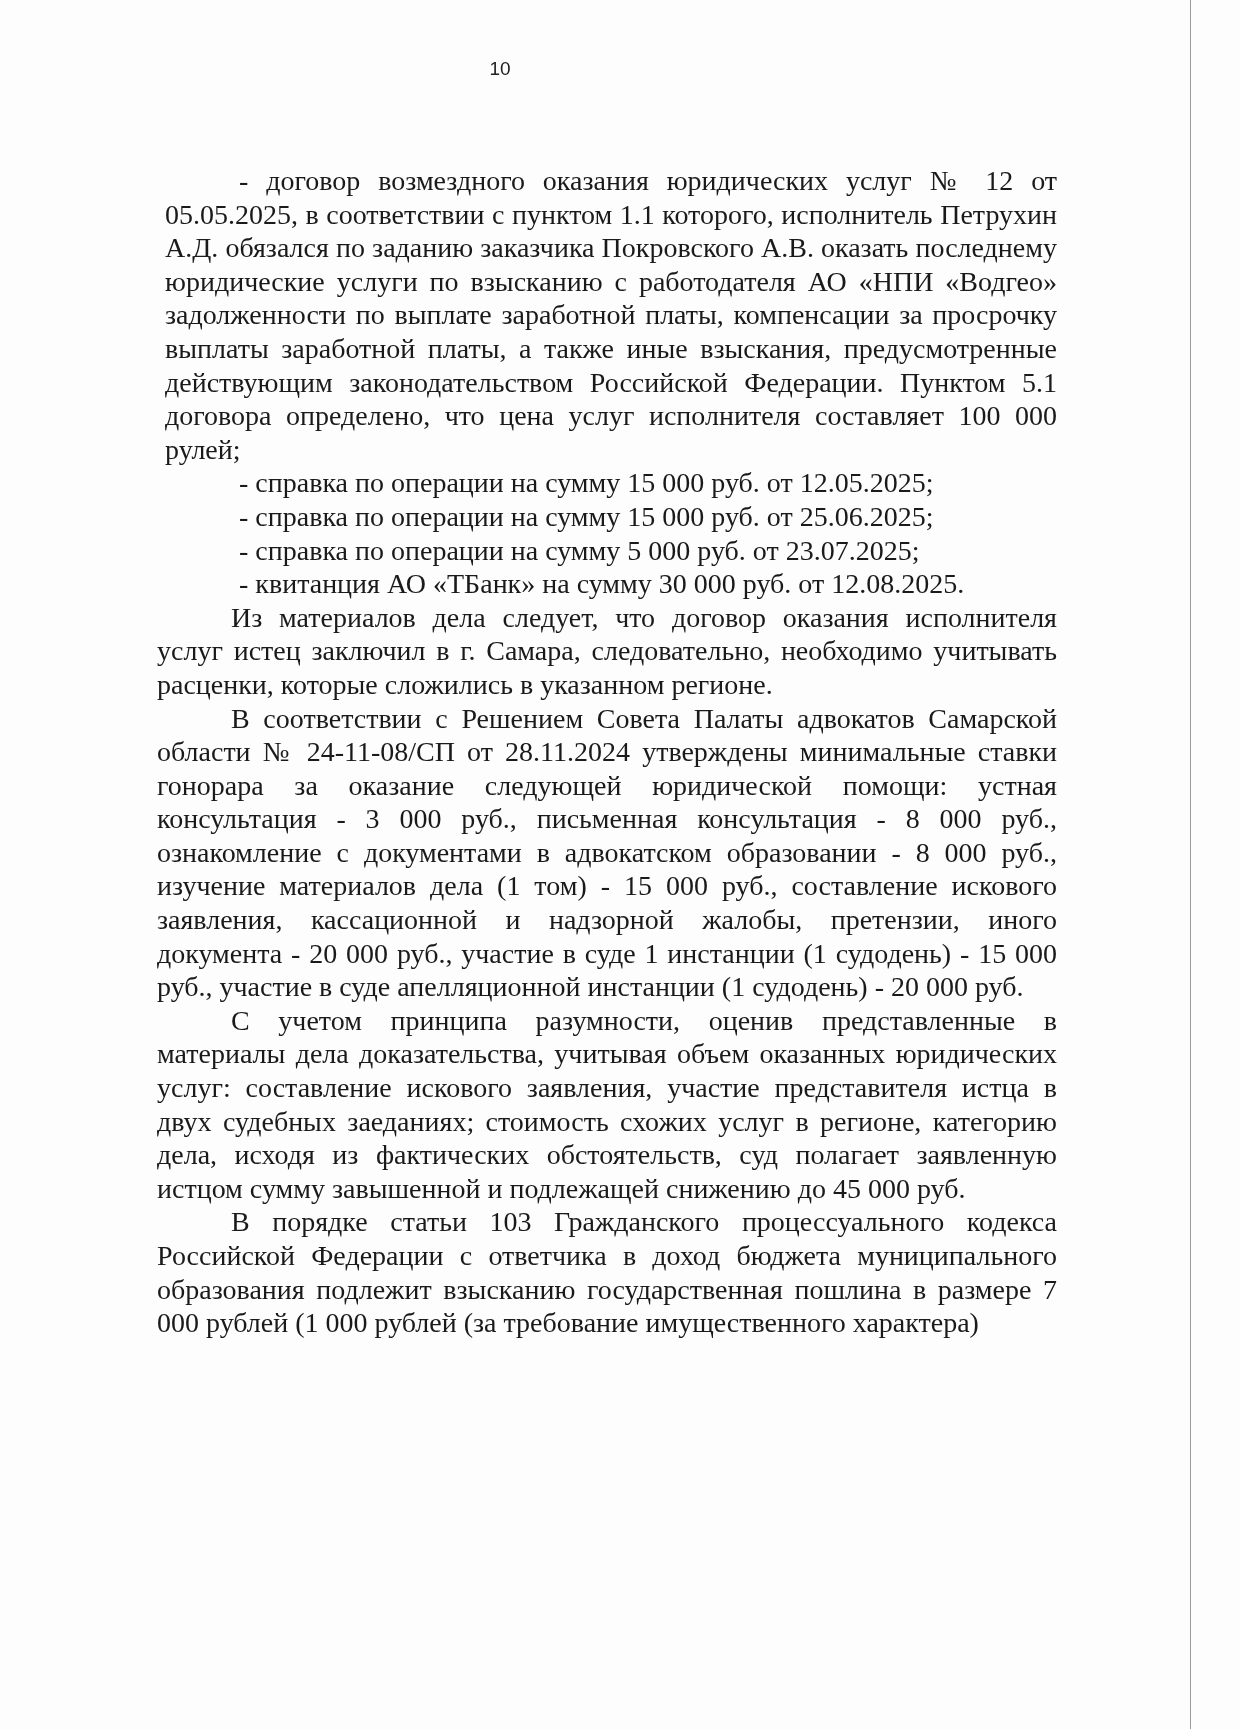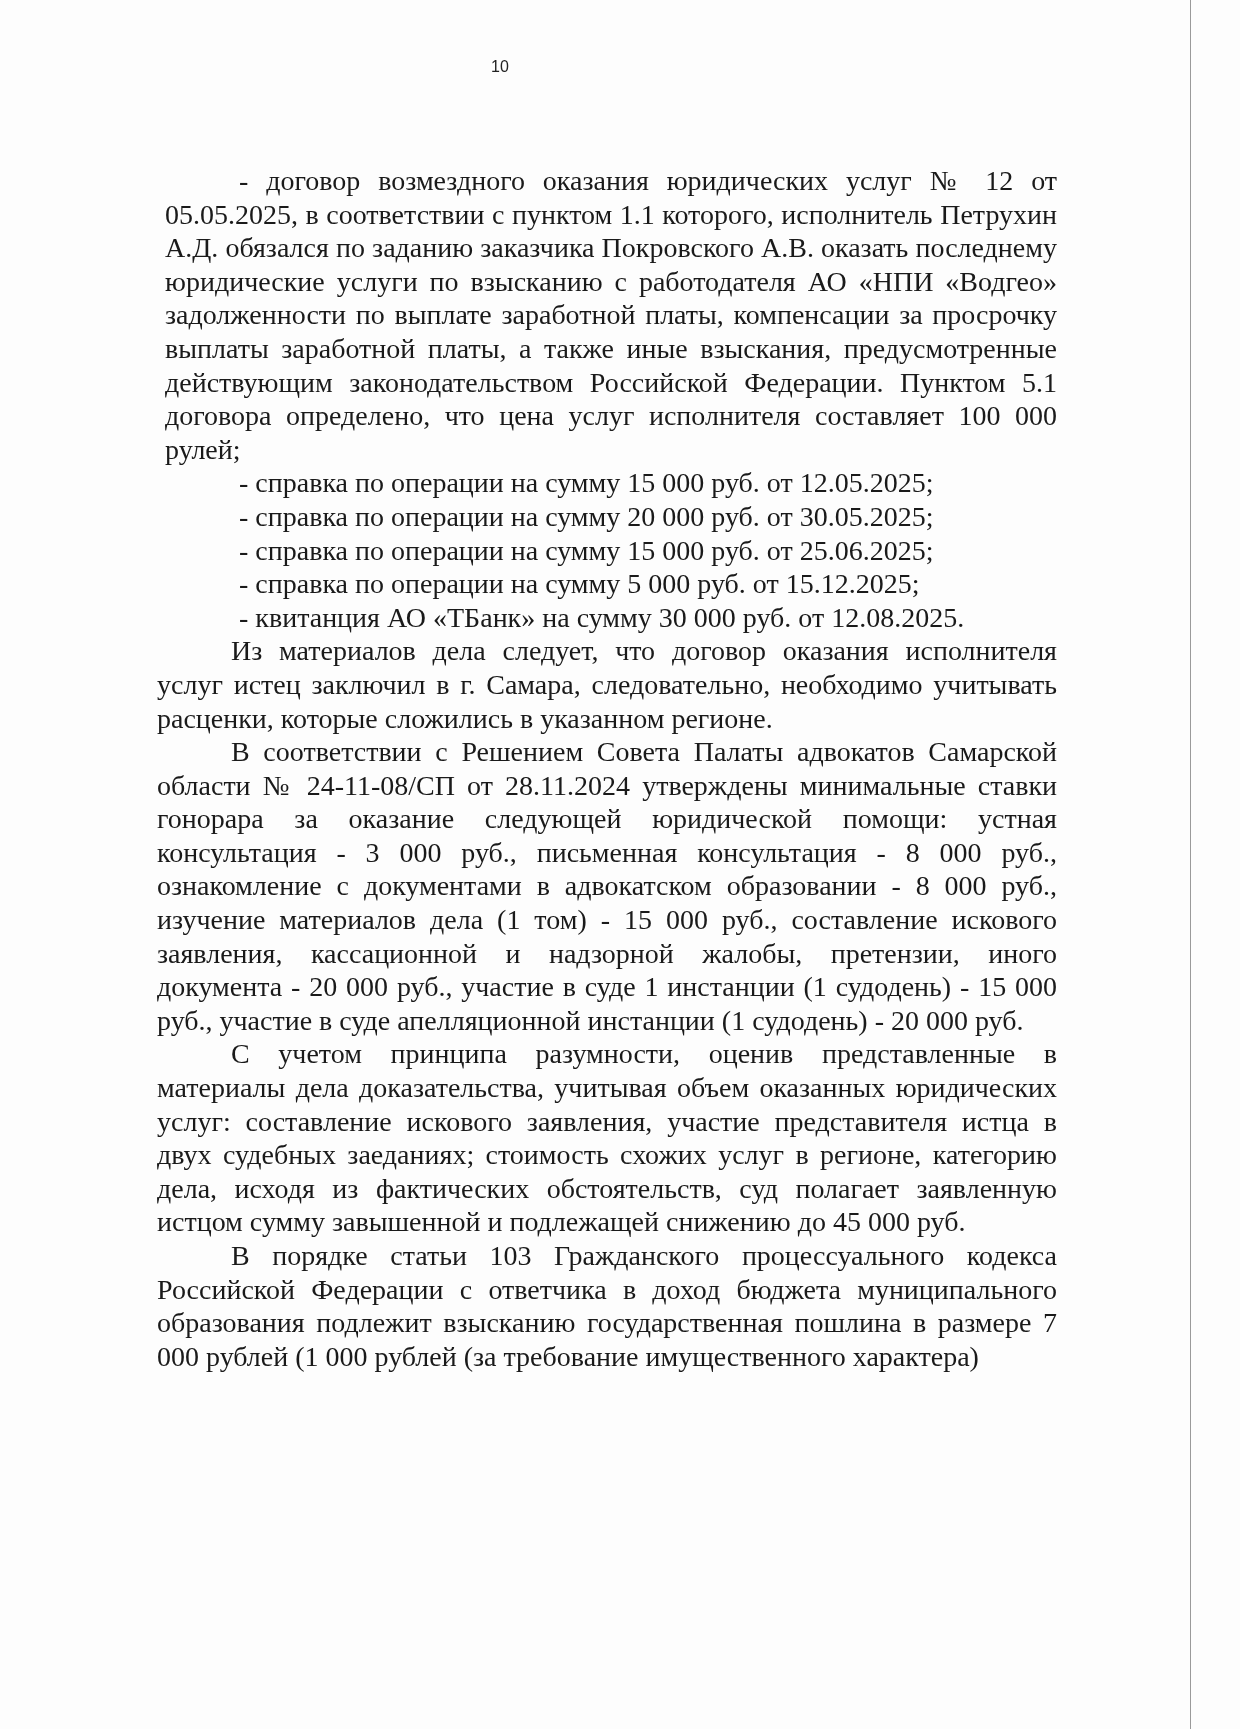--- a/index.html
+++ b/index.html
@@ -8,43 +8,42 @@
       position: absolute; left: 0; top: 0; width: 1240px; height: 1729px;
       background: #fdfdfd;
     }
     .edge-line {
       position: absolute; left: 1190px; top: 0; width: 1px; height: 1729px;
       background: #9a9a9a;
     }
     .page-number {
       position: absolute; left: 0; width: 1000px; top: 58px; text-align: center;
       font-family: "Liberation Sans Narrow", "Liberation Sans", sans-serif;
-      font-size: 16px; color: #222;
+      font-size: 19px; color: #222;
     }
     .body-text {
       position: absolute; left: 157px; top: 164px; width: 900px;
       font-family: "Liberation Serif", serif;
       font-size: 28px; line-height: 33.6px; color: #1a1a1a;
       text-align: justify;
     }
     .body-text p { margin: 0; text-indent: 74px; }
     .body-text p.cont { text-indent: 0; }
     .body-text p.list { text-indent: 74px; margin-left: 8px; }
   </style>
 </head>
 <body>
 
 <div class="page">
   <div class="edge-line"></div>
   <div class="page-number">10</div>
   <div class="body-text">
     <p class="list">- договор возмездного оказания юридических услуг № 12 от 05.05.2025, в соответствии с пунктом 1.1 которого, исполнитель Петрухин А.Д. обязался по заданию заказчика Покровского А.В. оказать последнему юридические услуги по взысканию с работодателя АО «НПИ «Водгео» задолженности по выплате заработной платы, компенсации за просрочку выплаты заработной платы, а также иные взыскания, предусмотренные действующим законодательством Российской Федерации. Пунктом 5.1 договора определено, что цена услуг исполнителя составляет 100 000 рулей;</p>
     <p class="list">- справка по операции на сумму 15 000 руб. от 12.05.2025;</p>
-    <p class="list">- справка по операции на сумму 20 000 руб. от 30.05.2025;</p>
     <p class="list">- справка по операции на сумму 15 000 руб. от 25.06.2025;</p>
-    <p class="list">- справка по операции на сумму 5 000 руб. от 15.12.2025;</p>
+    <p class="list">- справка по операции на сумму 5 000 руб. от 23.07.2025;</p>
     <p class="list">- квитанция АО «ТБанк» на сумму 30 000 руб. от 12.08.2025.</p>
     <p>Из материалов дела следует, что договор оказания исполнителя услуг истец заключил в г. Самара, следовательно, необходимо учитывать расценки, которые сложились в указанном регионе.</p>
     <p>В соответствии с Решением Совета Палаты адвокатов Самарской области № 24-11-08/СП от 28.11.2024 утверждены минимальные ставки гонорара за оказание следующей юридической помощи: устная консультация - 3 000 руб., письменная консультация - 8 000 руб., ознакомление с документами в адвокатском образовании - 8 000 руб., изучение материалов дела (1 том) - 15 000 руб., составление искового заявления, кассационной и надзорной жалобы, претензии, иного документа - 20 000 руб., участие в суде 1 инстанции (1 судодень) - 15 000 руб., участие в суде апелляционной инстанции (1 судодень) - 20 000 руб.</p>
     <p>С учетом принципа разумности, оценив представленные в материалы дела  доказательства, учитывая объем  оказанных юридических услуг: составление искового заявления, участие представителя истца в двух судебных заеданиях; стоимость схожих услуг в регионе, категорию дела, исходя из фактических обстоятельств, суд полагает заявленную истцом сумму завышенной и подлежащей снижению до 45 000 руб.</p>
     <p>В порядке статьи 103 Гражданского процессуального кодекса Российской Федерации с ответчика в доход бюджета муниципального образования подлежит взысканию государственная пошлина в размере 7 000 рублей (1 000 рублей (за требование имущественного характера)</p>
   </div>
 </div>
 
 </body></html>

